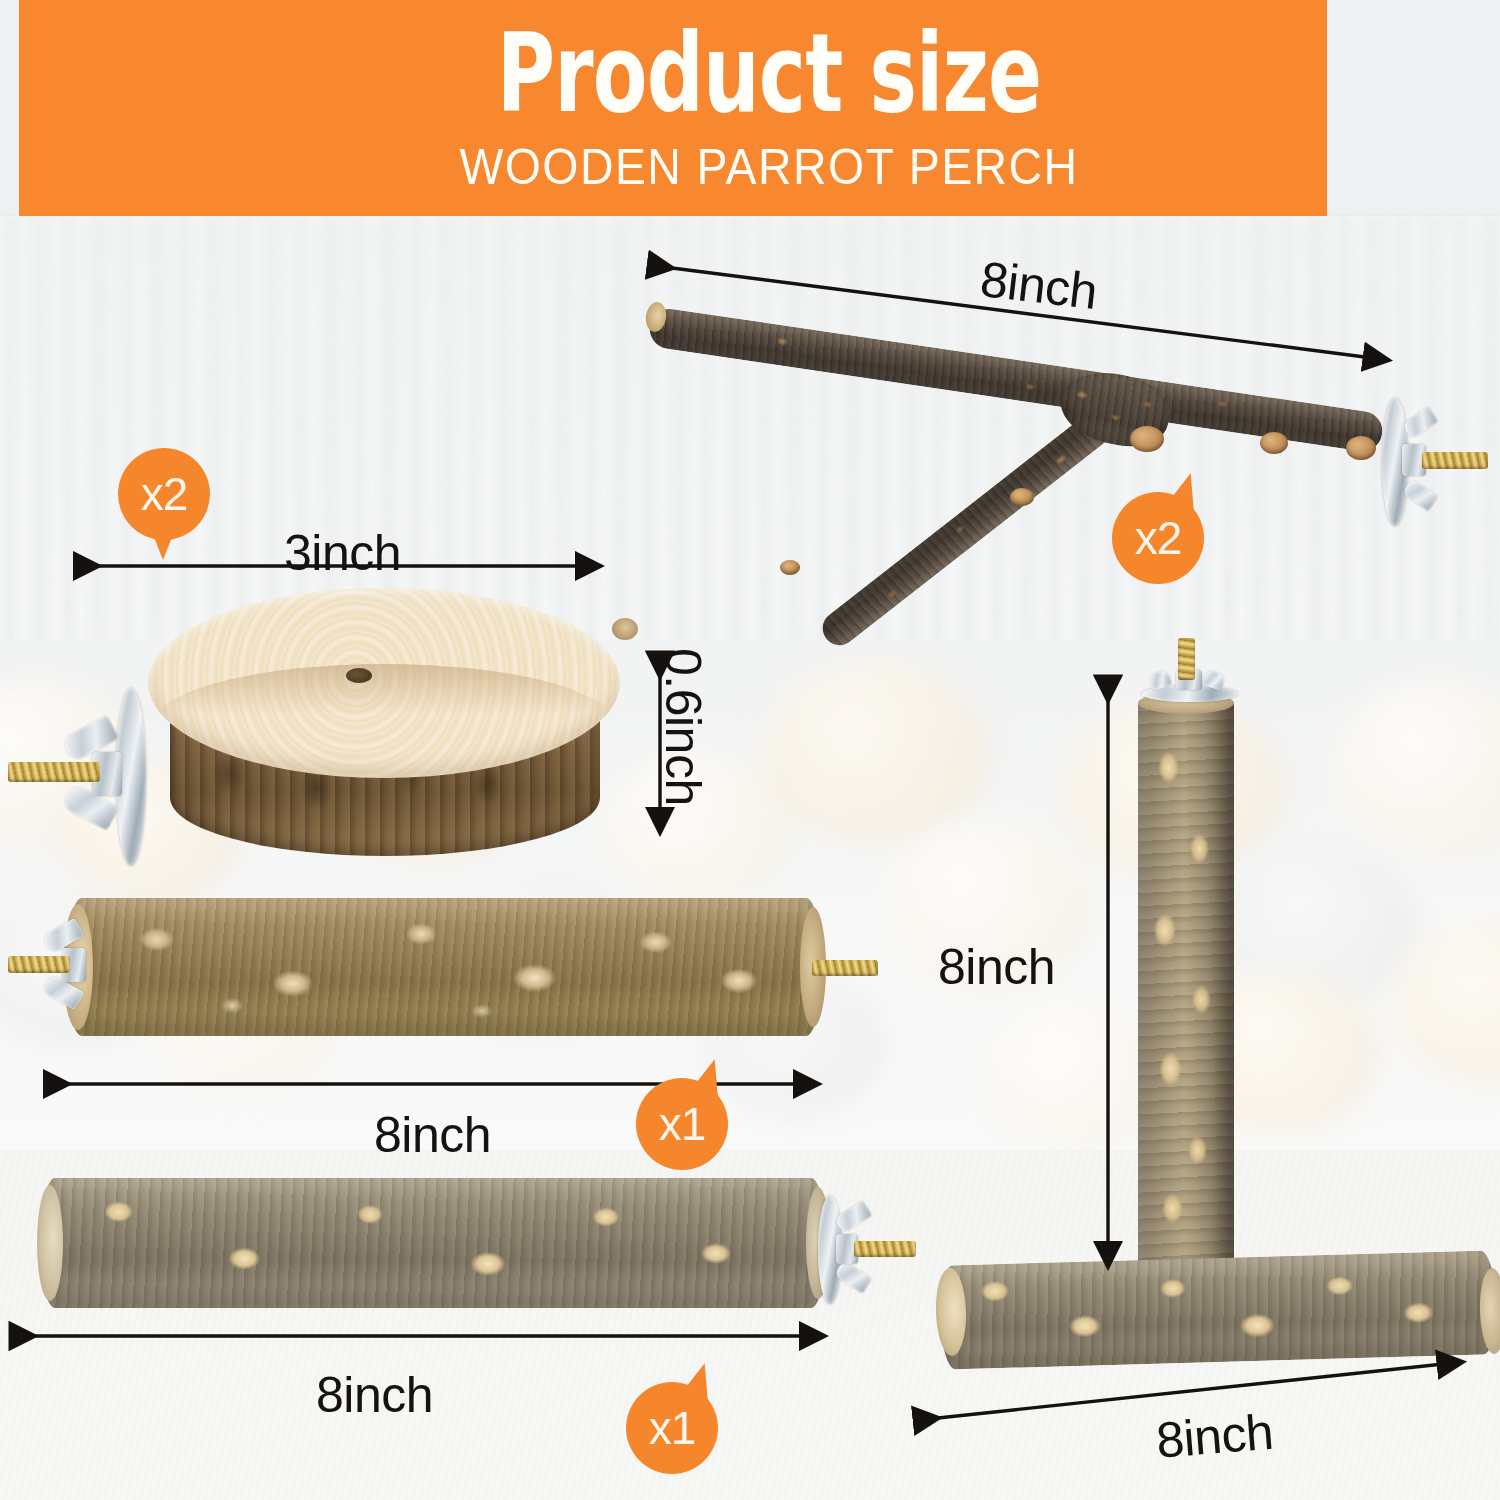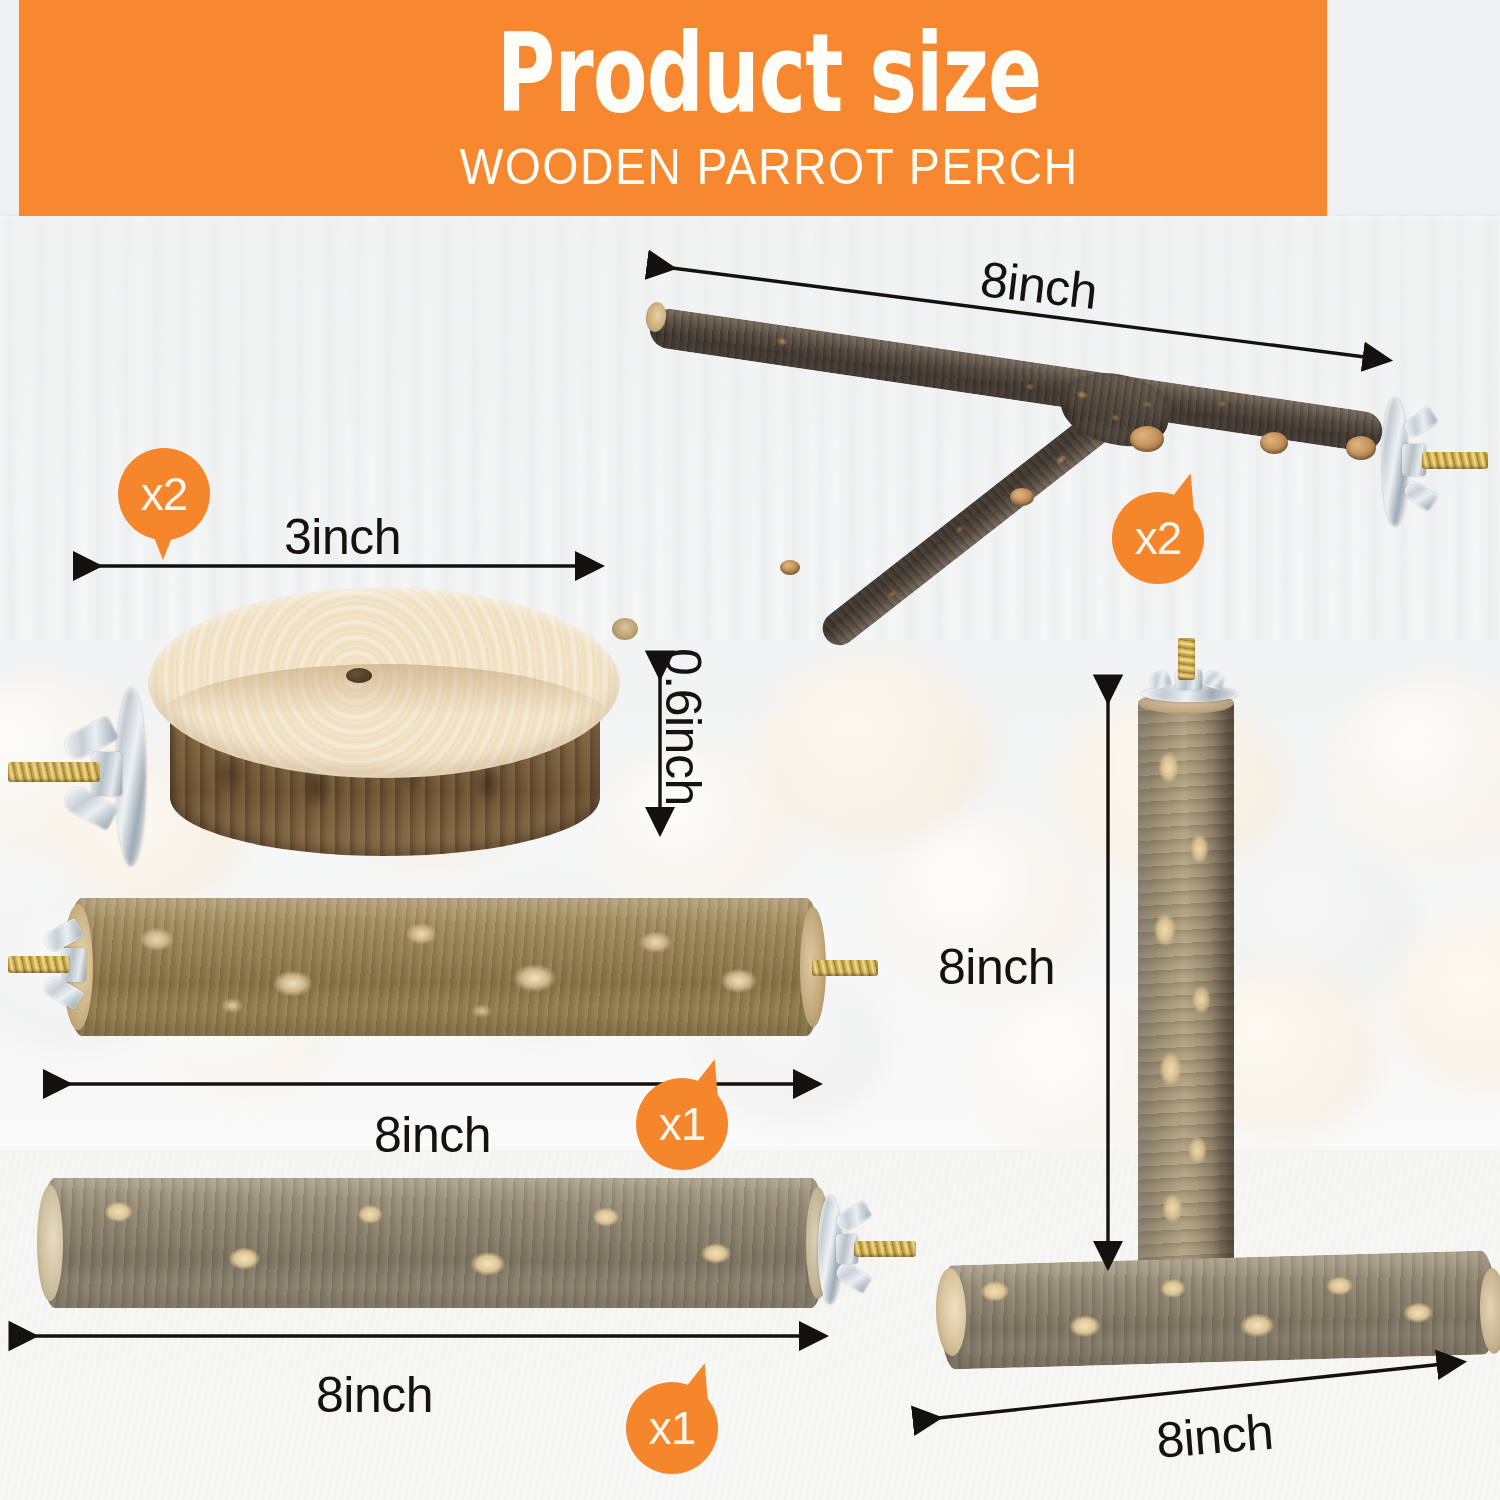--- a/index.html
+++ b/index.html
@@ -498,21 +498,21 @@
       <line x1="34" y1="1336" x2="824" y2="1336" stroke="#14110e" stroke-width="3.4" marker-start="url(#arrTail)" marker-end="url(#arrHead)"></line>
 
       <line x1="1108" y1="700" x2="1108" y2="1266" stroke="#14110e" stroke-width="3.4" marker-start="url(#arrTail)" marker-end="url(#arrHead)"></line>
 
       <line x1="938" y1="1418" x2="1462" y2="1362" stroke="#14110e" stroke-width="3.4" marker-start="url(#arrTail)" marker-end="url(#arrHead)"></line>
     </svg>
   </div>
 
   <div class="dim-label tilt-a" style="left:984px; top:250px;">8inch</div>
 
-  <div class="dim-label" style="left:284px; top:508px;">3inch</div>
+  <div class="dim-label" style="left:284px; top:524px;">3inch</div>
 
   <div class="dim-label rot90" style="left:712px; top:648px;">0.6inch</div>
 
   <div class="dim-label" style="left:374px; top:1106px;">8inch</div>
 
   <div class="dim-label" style="left:316px; top:1366px;">8inch</div>
 
   <div class="dim-label" style="left:938px; top:938px;">8inch</div>
 
   <div class="dim-label tilt-b" style="left:1154px; top:1412px;">8inch</div>

